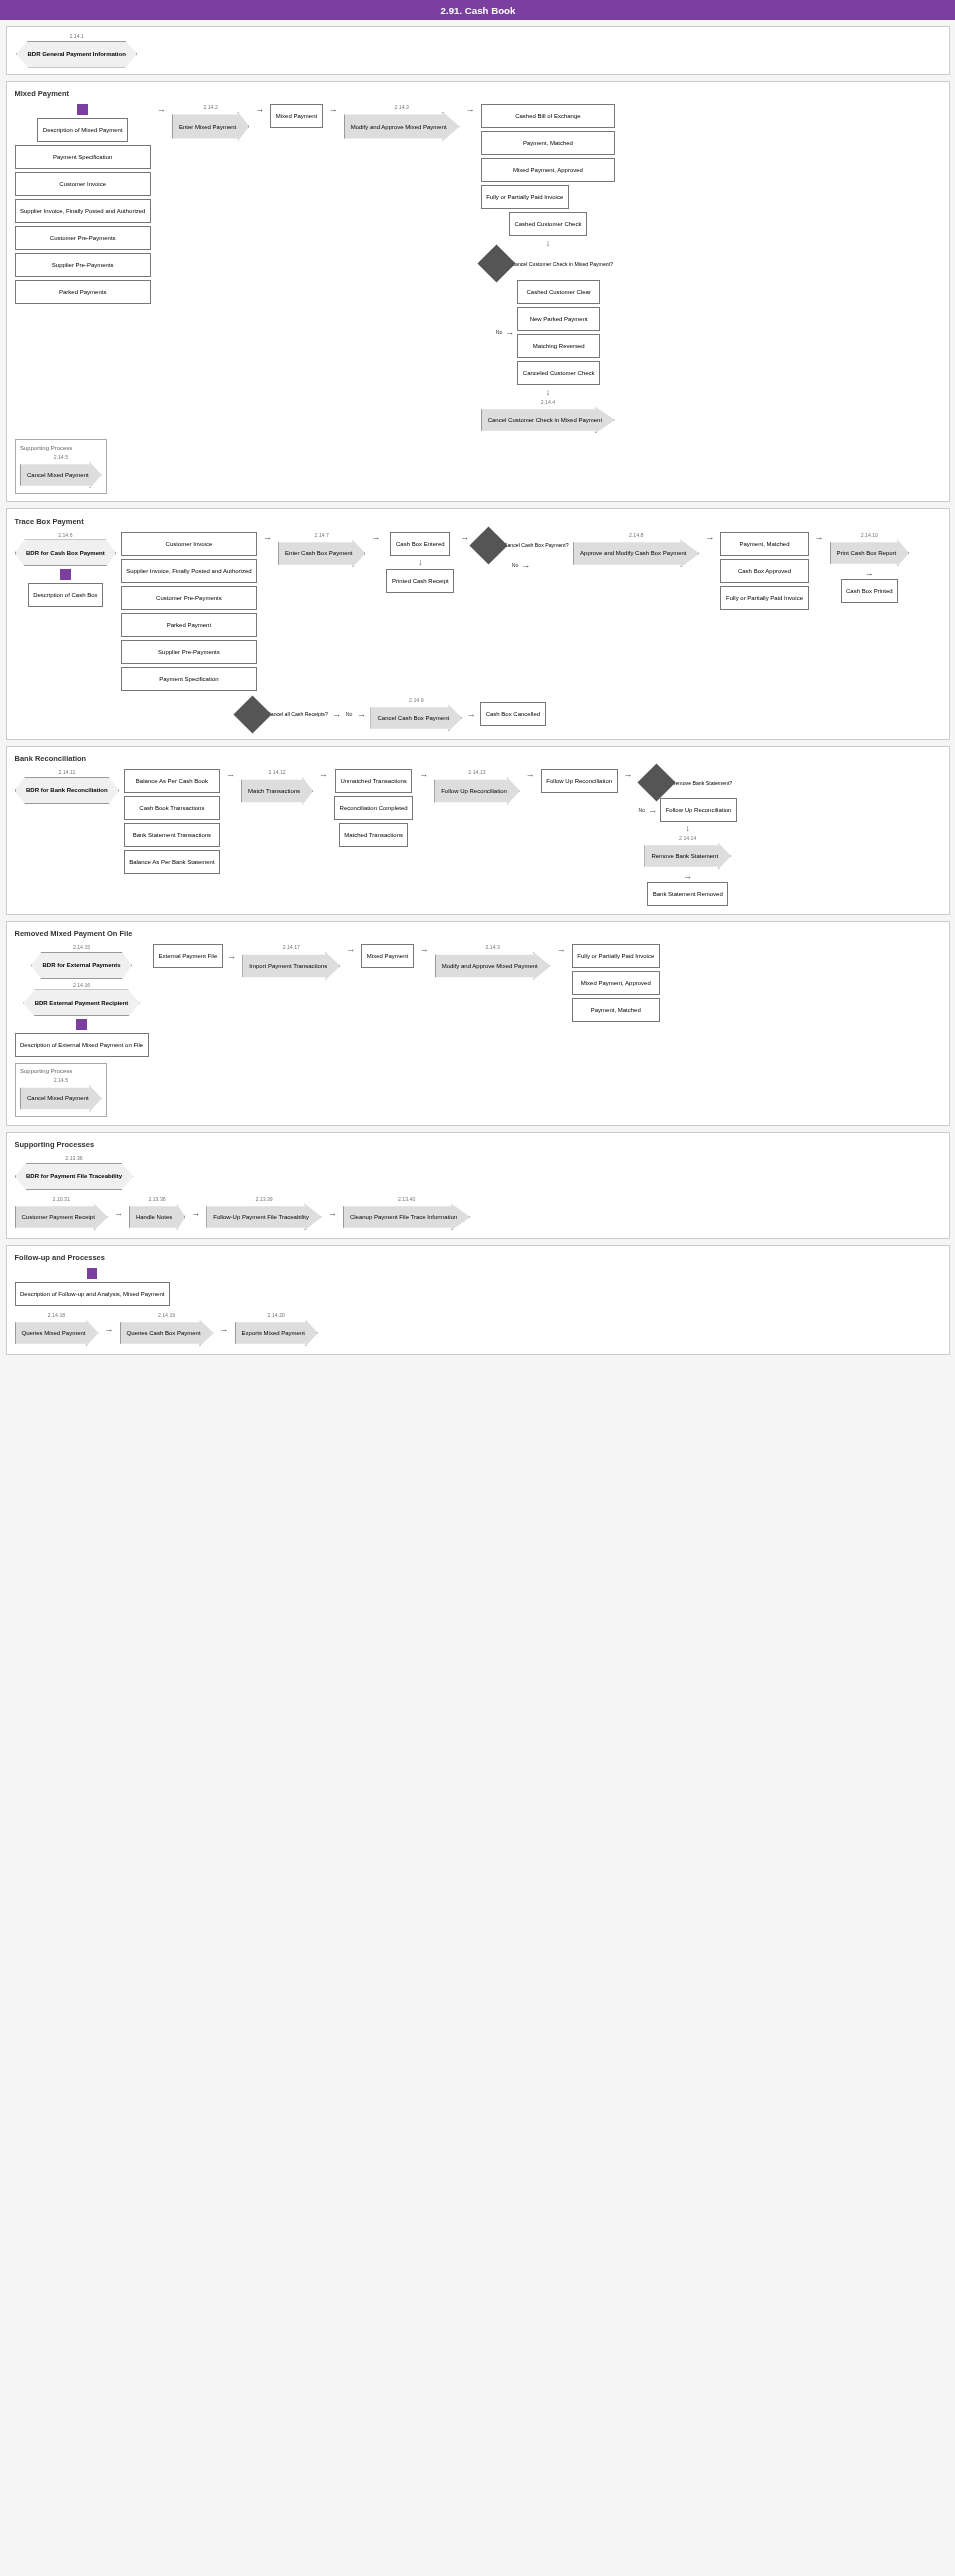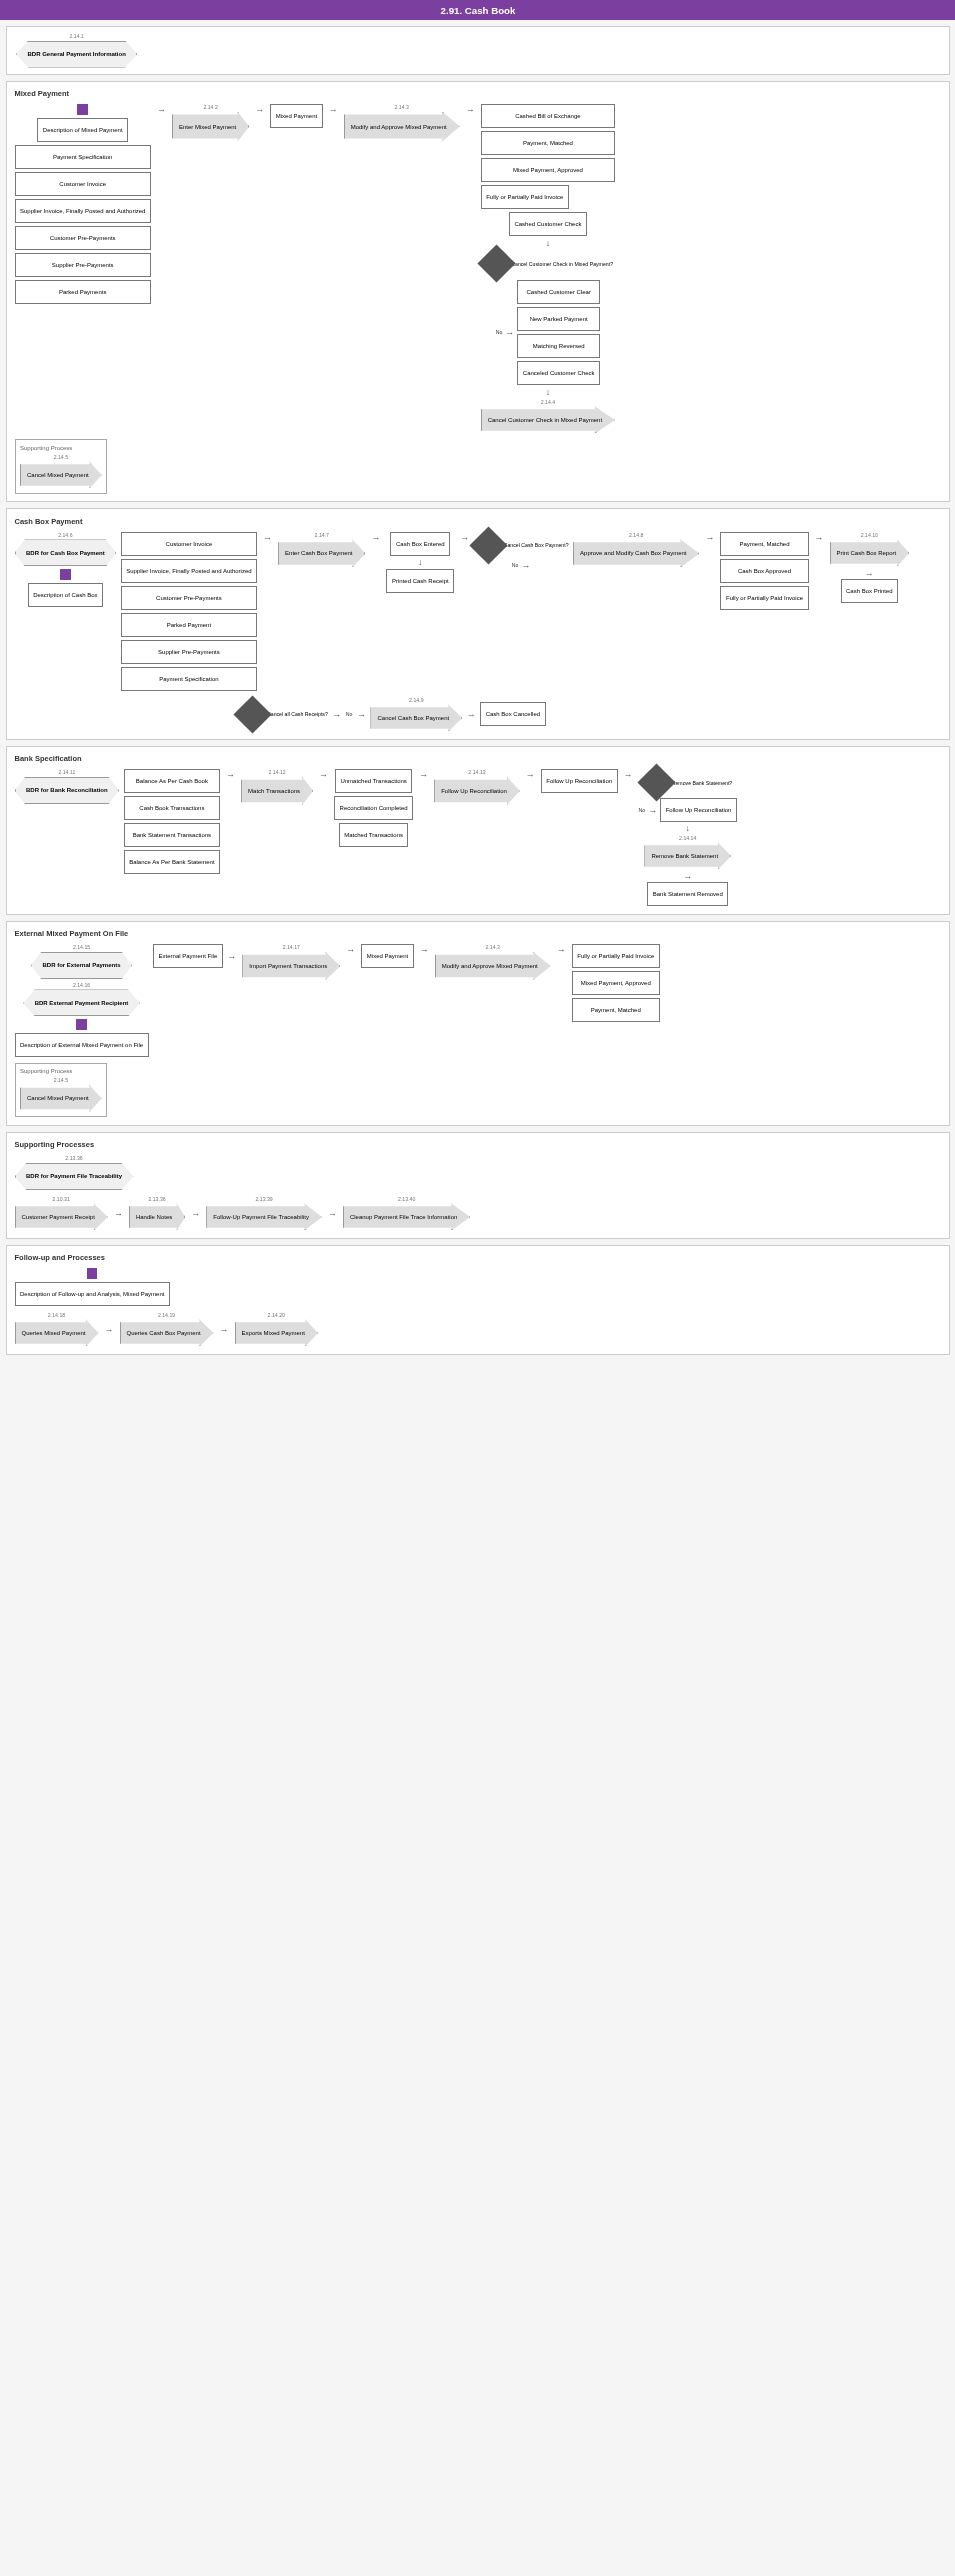--- a/index.html
+++ b/index.html
@@ -281,21 +281,21 @@
     <div class="step-wrapper">
       <div class="small-label">2.14.5</div>
       <div class="arrow-right" style="min-width:52px;min-height:27px;">
         <span style="font-size:6px;text-align:center;">Cancel Mixed Payment</span>
       </div>
     </div>
   </div>
 </div>
 
 <div class="section">
-  <div class="section-label">Cash Box Payment</div>
+  <div class="section-label">Trace Box Payment</div>
   <div style="display:flex; align-items:flex-start; gap:4.5px;">
 
     <div style="display:flex;flex-direction:column;gap:3px;">
       <div class="step-wrapper">
         <div class="small-label">2.14.6</div>
         <div class="hexagon">
             <span style="font-size:6px;text-align:center;">BDR for Cash Box Payment</span>
           </div>
       </div>
       <div class="step-wrapper">
@@ -411,21 +411,21 @@
       </div>
     </div>
     <div class="arrow">→</div>
     <div class="rect-box">
         <span style="font-size:6px;">Cash Box Cancelled</span>
       </div>
   </div>
 </div>
 
 <div class="section">
-  <div class="section-label">Bank Specification</div>
+  <div class="section-label">Bank Reconciliation</div>
   <div style="display:flex;align-items:flex-start;gap:4.5px;">
 
     <div class="step-wrapper">
       <div class="small-label">2.14.11</div>
       <div class="hexagon">
           <span style="font-size:6px;text-align:center;">BDR for Bank Reconciliation</span>
         </div>
     </div>
 
     <div class="vert-inputs">
@@ -498,21 +498,21 @@
       </div>
       <div class="arrow">→</div>
       <div class="rect-box">
           <span style="font-size:6px;">Bank Statement Removed</span>
         </div>
     </div>
   </div>
 </div>
 
 <div class="section">
-  <div class="section-label">External Mixed Payment On File</div>
+  <div class="section-label">Removed Mixed Payment On File</div>
   <div style="display:flex;align-items:flex-start;gap:4.5px;">
 
     <div style="display:flex;flex-direction:column;gap:3px;">
       <div class="step-wrapper">
         <div class="small-label">2.14.15</div>
         <div class="hexagon">
             <span style="font-size:6px;text-align:center;">BDR for External Payments</span>
           </div>
       </div>
       <div class="step-wrapper">

